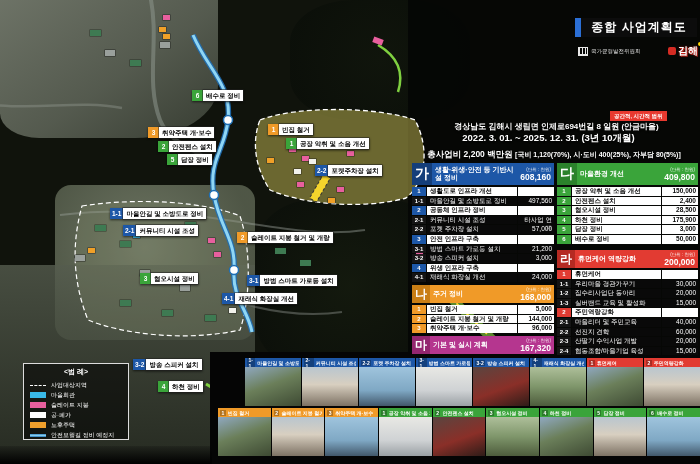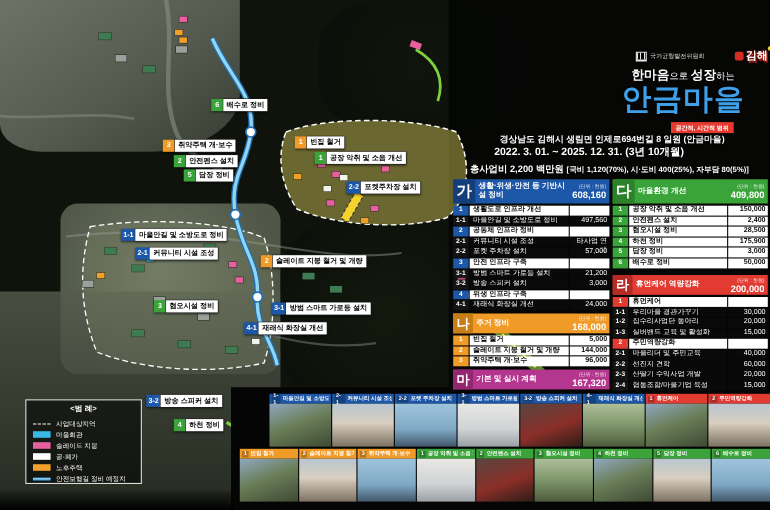--- a/index.html
+++ b/index.html
@@ -48,21 +48,21 @@
   .gov-txt{color:#ddd;font-size:5.5px;}
   .city{display:flex;align-items:center;gap:2px;position:relative;}
   .city-icon{width:8px;height:8px;background:#d42b23;border-radius:2px;}
   .city-txt{color:#fff;font-size:10px;font-weight:bold;text-shadow:0 0 2px #c22219,1px 1px 0 #c22219;}
   .city-dot{position:absolute;right:-4px;top:-2px;width:4px;height:4px;border-radius:50%;background:#ffd400;}
   .tagline{left:545px;top:61px;width:152px;text-align:center;color:#fff;font-size:8.5px;text-shadow:0 1px 2px #000;}
   .tagline b{font-size:11.5px;}
   .village-title{left:542px;top:72px;width:158px;text-align:center;color:#3f9fe8;font-size:27px;font-weight:bold;letter-spacing:1px;text-shadow:0 1px 3px rgba(0,0,0,.8);}
   .scope-badge{left:610px;top:111px;background:#e8392f;color:#fff;font-size:5.5px;font-weight:bold;padding:1.5px 4px;}
   .addr{left:415px;top:121px;width:283px;text-align:center;color:#fff;font-size:8px;font-weight:bold;text-shadow:0 1px 2px #000;white-space:nowrap;}
-  .period{left:394px;top:131.5px;width:283px;text-align:center;color:#fff;font-size:9.5px;font-weight:bold;text-shadow:0 1px 2px #000;}
+  .period{left:407px;top:131.5px;width:283px;text-align:center;color:#fff;font-size:9.5px;font-weight:bold;text-shadow:0 1px 2px #000;}
   .budget{left:408px;top:143px;width:292px;text-align:center;color:#fff;text-shadow:0 1px 2px #000;white-space:nowrap;}
   .budget .bmain{font-size:8.5px;font-weight:bold;}
   .budget .bdet{font-size:7px;font-weight:bold;}
 
   
   .tbl{position:absolute;z-index:6;}
   .tbl-ga{--c:#1d57a7;--cd:#143e7a;left:412px;top:163px;width:142px;}
   .tbl-na{--c:#f09a28;--cd:#c97e15;left:412px;top:285px;width:142px;}
   .tbl-ma{--c:#b5368f;--cd:#93266f;left:412px;top:336px;width:142px;}
   .tbl-da{--c:#3aa43a;--cd:#2b822b;left:557px;top:163px;width:141px;}
@@ -253,33 +253,32 @@
       <div class="mlabel" data-kind="blue" style="position: absolute; left: 133px; top: 359px;">
         <span class="mno">3-2</span>
         <span class="mtext">방송 스피커 설치</span>
       </div>
       <div class="mlabel" data-kind="green" style="position: absolute; left: 158px; top: 381px;">
         <span class="mno">4</span>
         <span class="mtext">하천 정비</span>
       </div>
     </div>
 
+  <div class="hdr-el title-box">종합 사업계획도</div>
   <div class="hdr-el logos">
     <div class="gov">
       <span class="gov-icon"></span>
       <span class="gov-txt">국가균형발전위원회</span>
     </div>
     <div class="city">
       <span class="city-icon"></span>
       <span class="city-txt">김해</span>
       <span class="city-dot"></span>
     </div>
   </div>
-  <div class="hdr-el tagline"><b>한마음</b><span>으로 </span><b>성장</b><span>하는</span></div>
-  <div class="hdr-el village-title">안금마을</div>
   <div class="hdr-el scope-badge">공간적, 시간적 범위</div>
   <div class="hdr-el addr">경상남도 김해시 생림면 인제로694번길 8 일원 (안금마을)</div>
   <div class="hdr-el period">2022. 3. 01. ~ 2025. 12. 31. (3년 10개월)</div>
   <div class="hdr-el budget"><span class="bmain">총사업비 2,200 백만원 </span><span class="bdet">[국비 1,120(70%), 시·도비 400(25%), 자부담 80(5%)]</span></div>
 
   <div class="tbl tbl-ga">
     <div class="thdr thdr-big">
       <div class="tcode">가</div>
       <div class="tttl">생활·위생·안전 등 기반시설 정비</div>
       <div class="tright">

